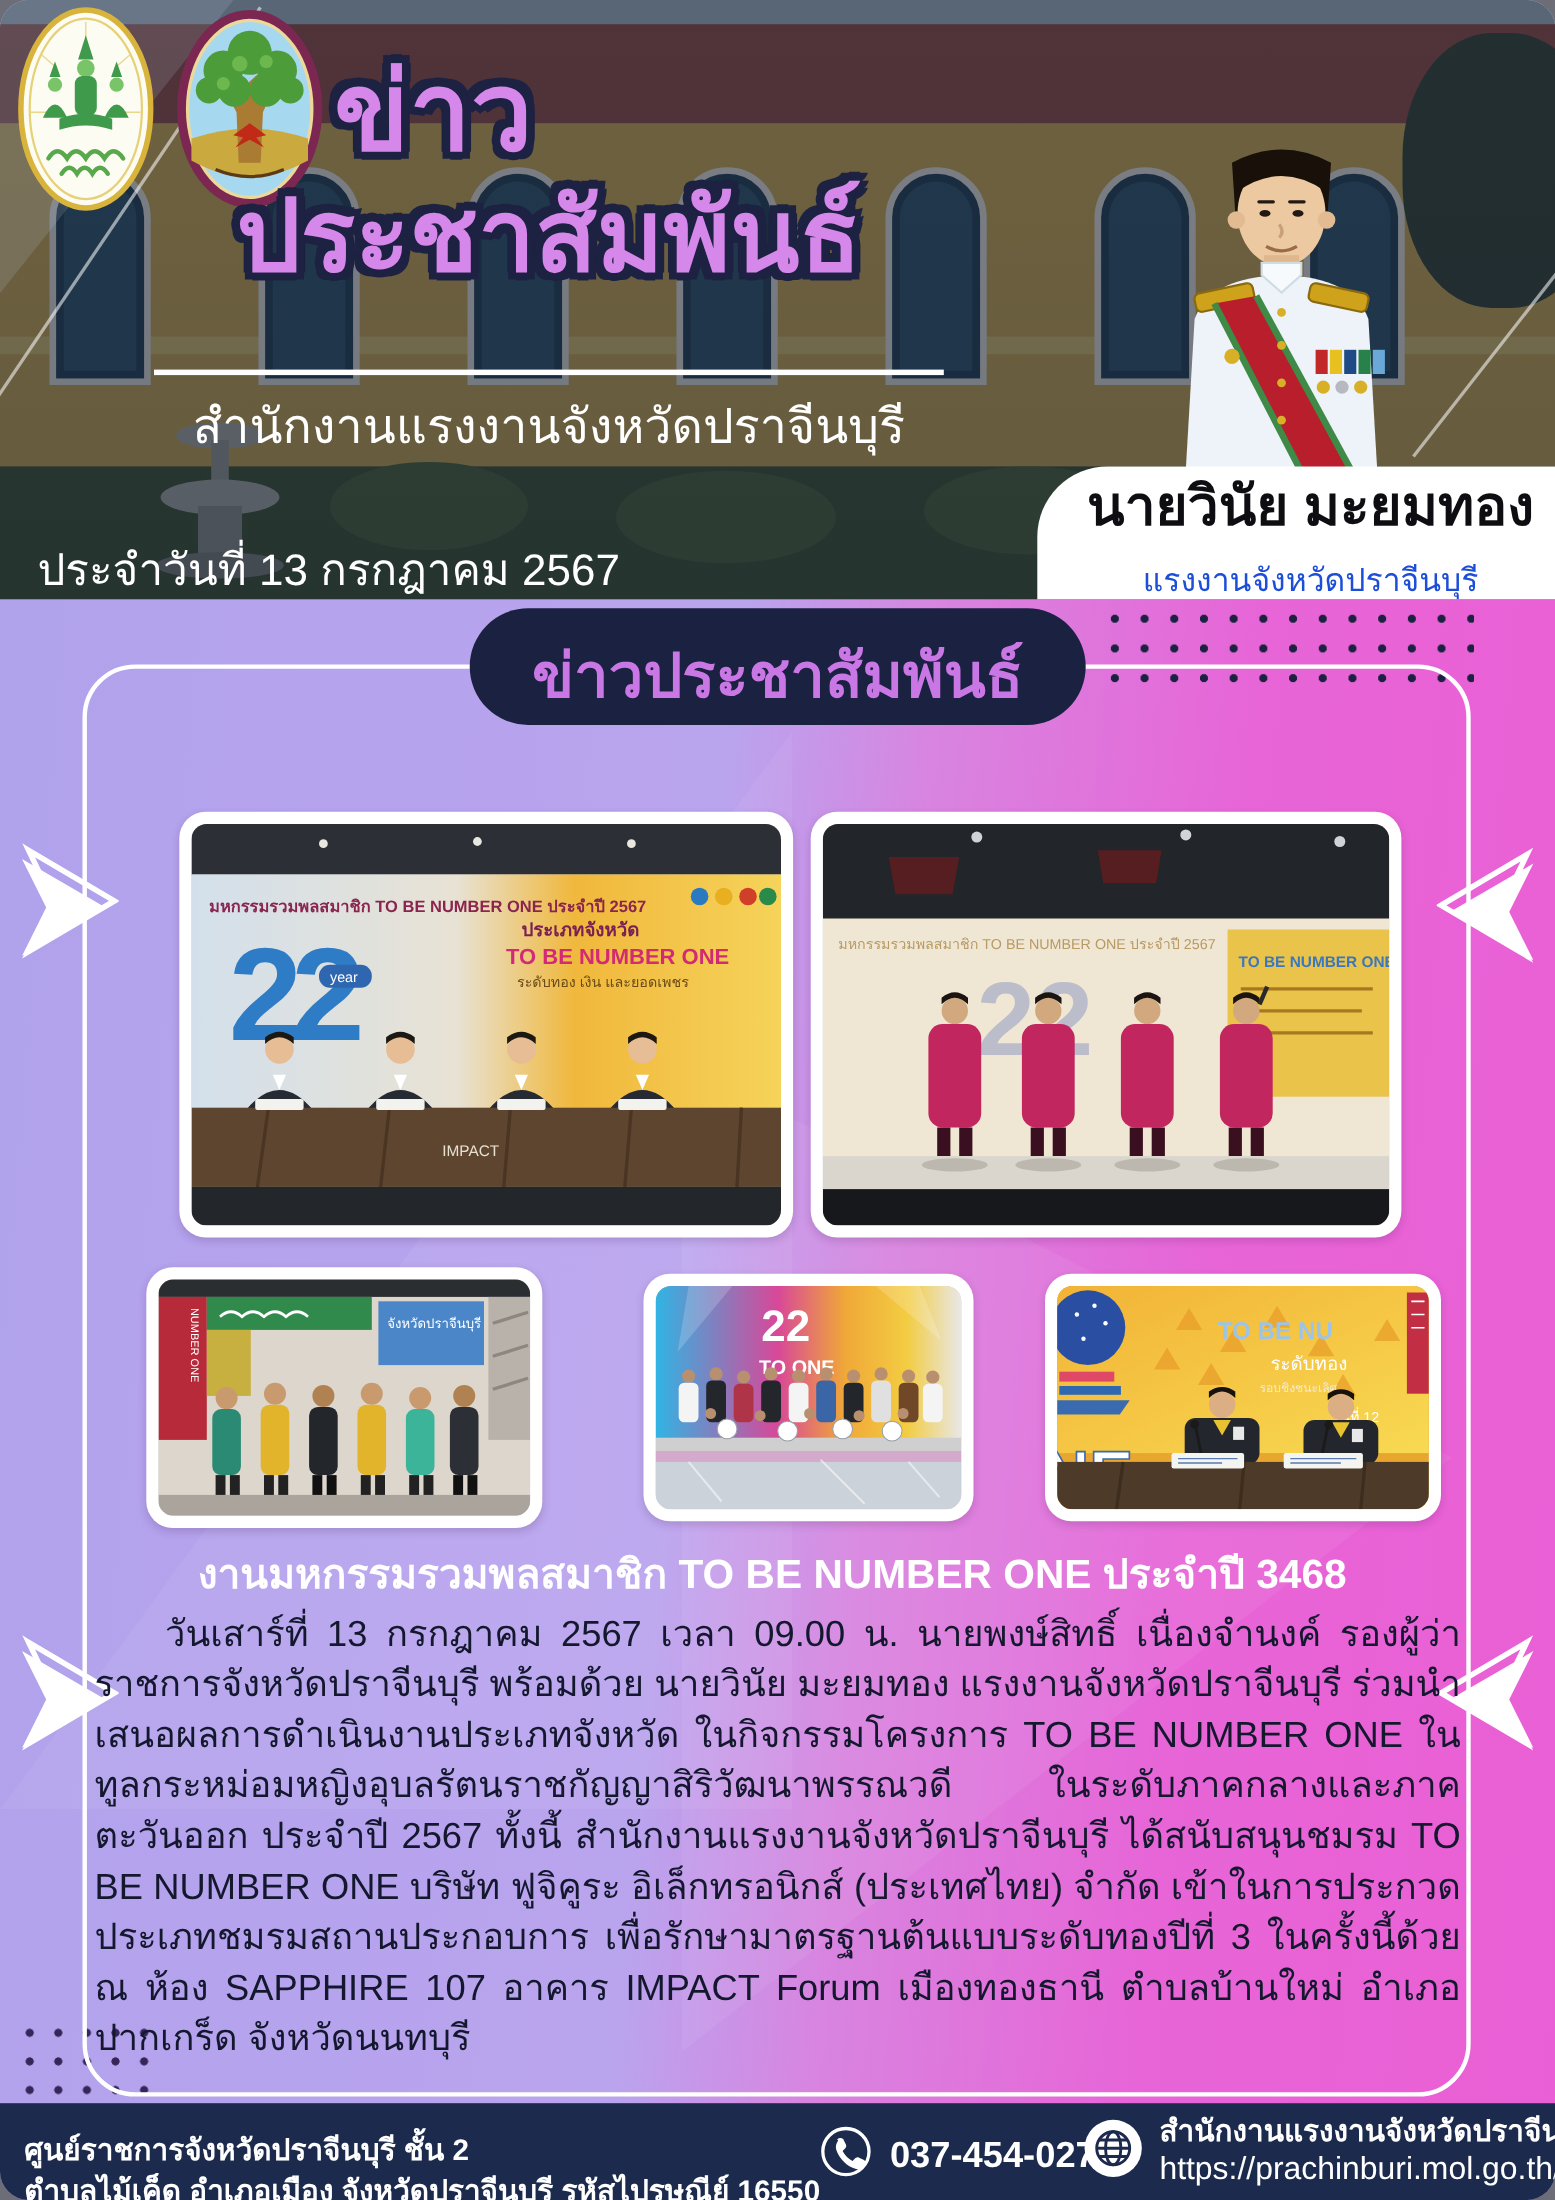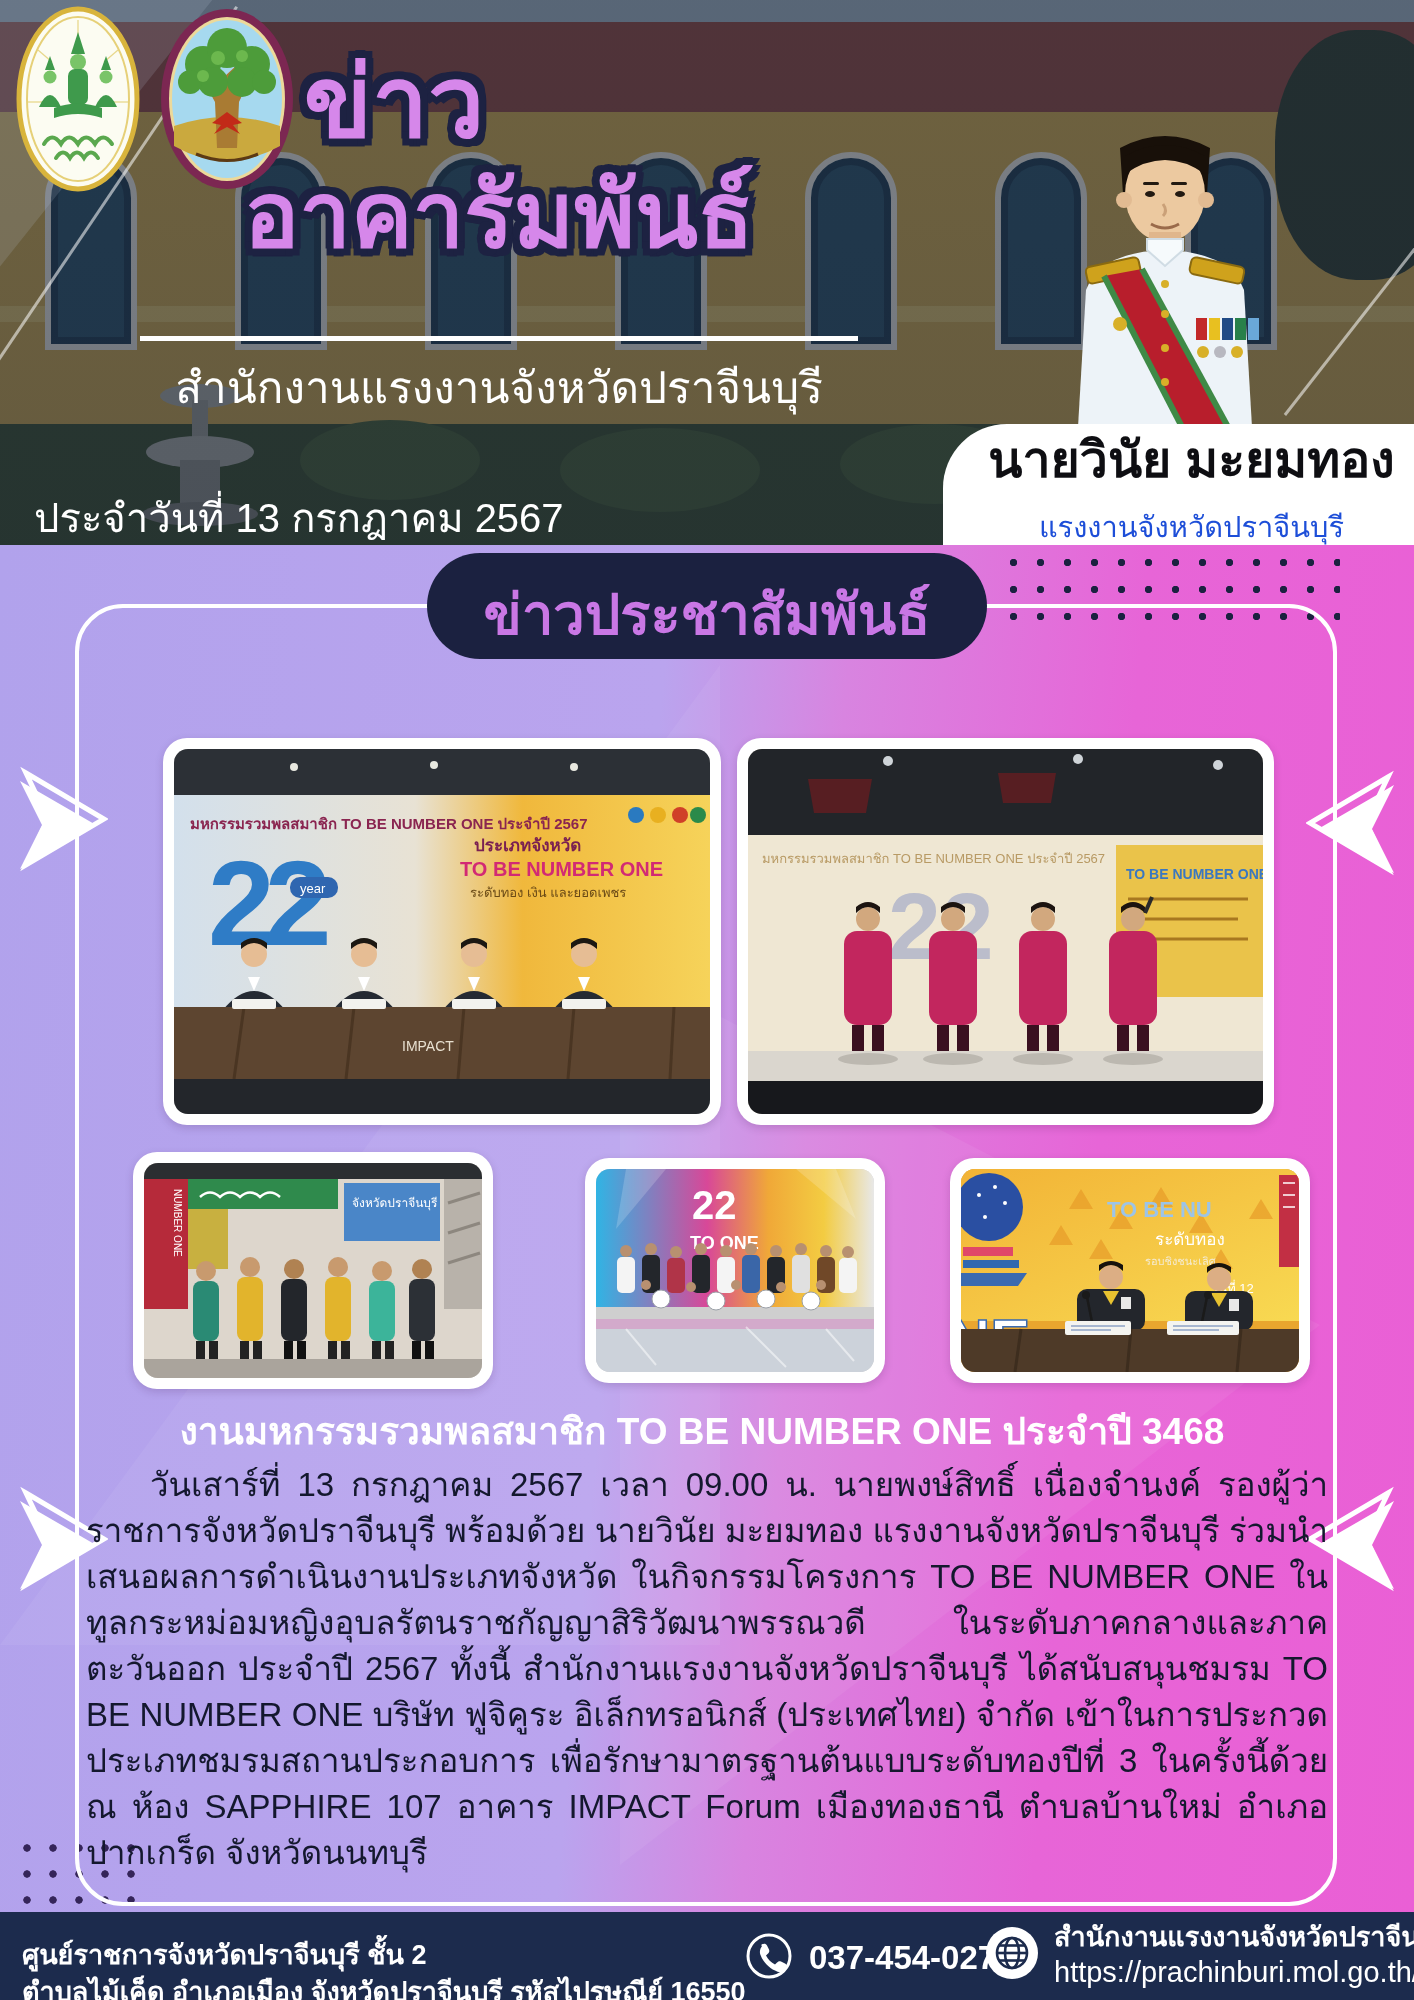--- a/index.html
+++ b/index.html
@@ -1,17 +1,17 @@
 <!DOCTYPE html>
 <html><head>
 <meta charset="utf-8">
 <style>
   html,body{margin:0;padding:0;}
   body{background:#6d6d78;font-family:"Liberation Sans",sans-serif;}
-  .page{position:relative;width:1414px;height:2000px;overflow:hidden;background:#b3a4ee;margin:0 auto;}
+  .page{position:relative;width:1414px;height:2000px;overflow:hidden;background:#b3a4ee;margin:0 auto;border-radius:26px;}
 
   
   .header{position:absolute;top:0;left:0;width:1414px;height:545px;overflow:hidden;background:#8a9598;}
   .hx{position:absolute;}
   .hx-sky{top:0;left:0;width:1414px;height:40px;background:#9ab0b4;}
   .hx-roof{top:22px;left:-20px;width:1460px;height:92px;background:#8a4a38;}
   .hx-facade{top:112px;left:-20px;width:1460px;height:326px;background:#c8a844;}
   .hx-band{top:306px;left:-20px;width:1460px;height:16px;background:#d8c060;}
   .hx-win{top:152px;width:80px;height:186px;background:#2a545e;border:6px solid #e4e6d2;border-radius:46px 46px 0 0;box-shadow:inset 0 0 0 7px #1d3d46;}
   .hx-green{top:424px;left:0;width:1414px;height:121px;background:#3a5224;}
@@ -179,21 +179,21 @@
             <circle cx="84" cy="50" r="6"></circle>
             <circle cx="45" cy="70" r="6"></circle>
           </g>
         <path d="M69 106 l-15 11 l9 2 l-7 9 l13 -7 l13 7 l-7 -9 l9 -2 Z" fill="#c22a18"></path>
         <path d="M38 148 q31 13 62 0" stroke="#5c3a14" stroke-width="3" fill="none"></path>
       </svg>
     </div>
 
     <div class="title">
       <div class="title-l1">ข่าว</div>
-      <div class="title-l2">อาคารัมพันธ์</div>
+      <div class="title-l2">ประชาสัมพันธ์</div>
     </div>
     <div class="title-underline"></div>
     <div class="subtitle">สำนักงานแรงงานจังหวัดปราจีนบุรี</div>
     <div class="date-line">ประจำวันที่ 13 กรกฎาคม 2567</div>
 
     <div class="official-photo">
       <svg viewBox="0 0 330 315">
         <path d="M120 36 Q165 12 210 36 L207 82 Q165 58 123 82 Z" fill="#181009"></path>
         <ellipse cx="165" cy="82" rx="40" ry="48" fill="#ecc9a0"></ellipse>
         <path d="M125 62 Q165 34 205 62 L205 44 Q165 22 125 44 Z" fill="#181009"></path>

